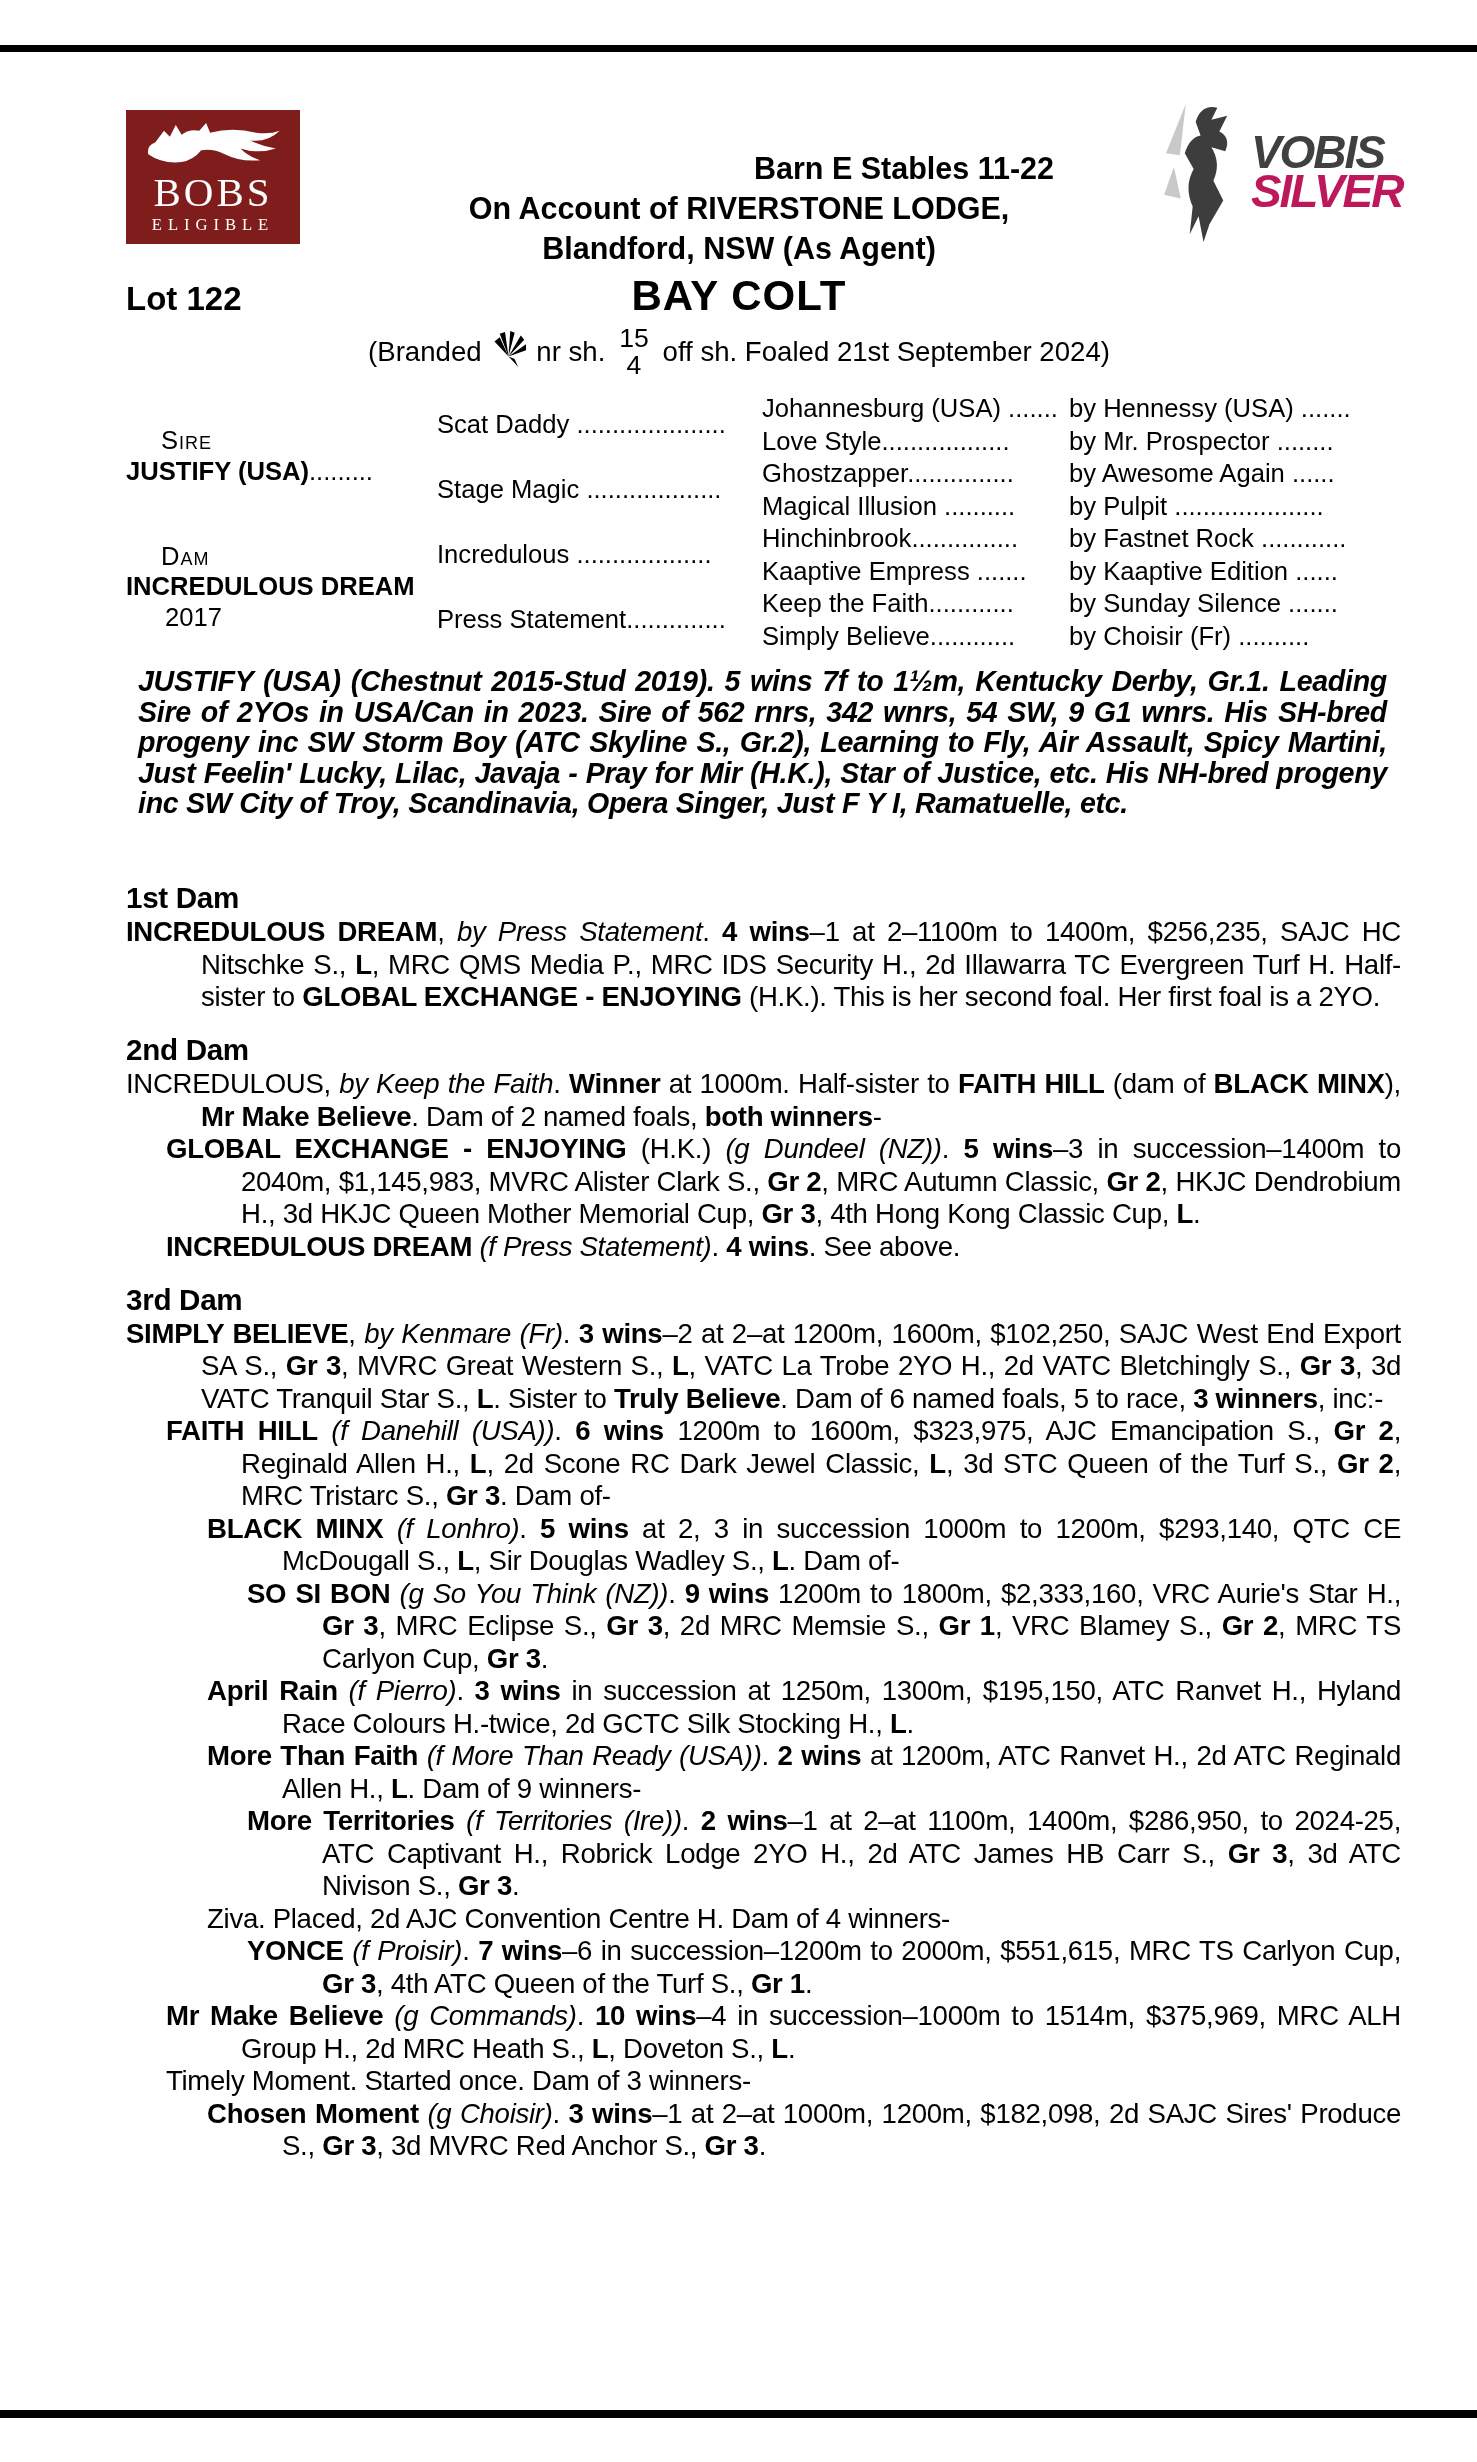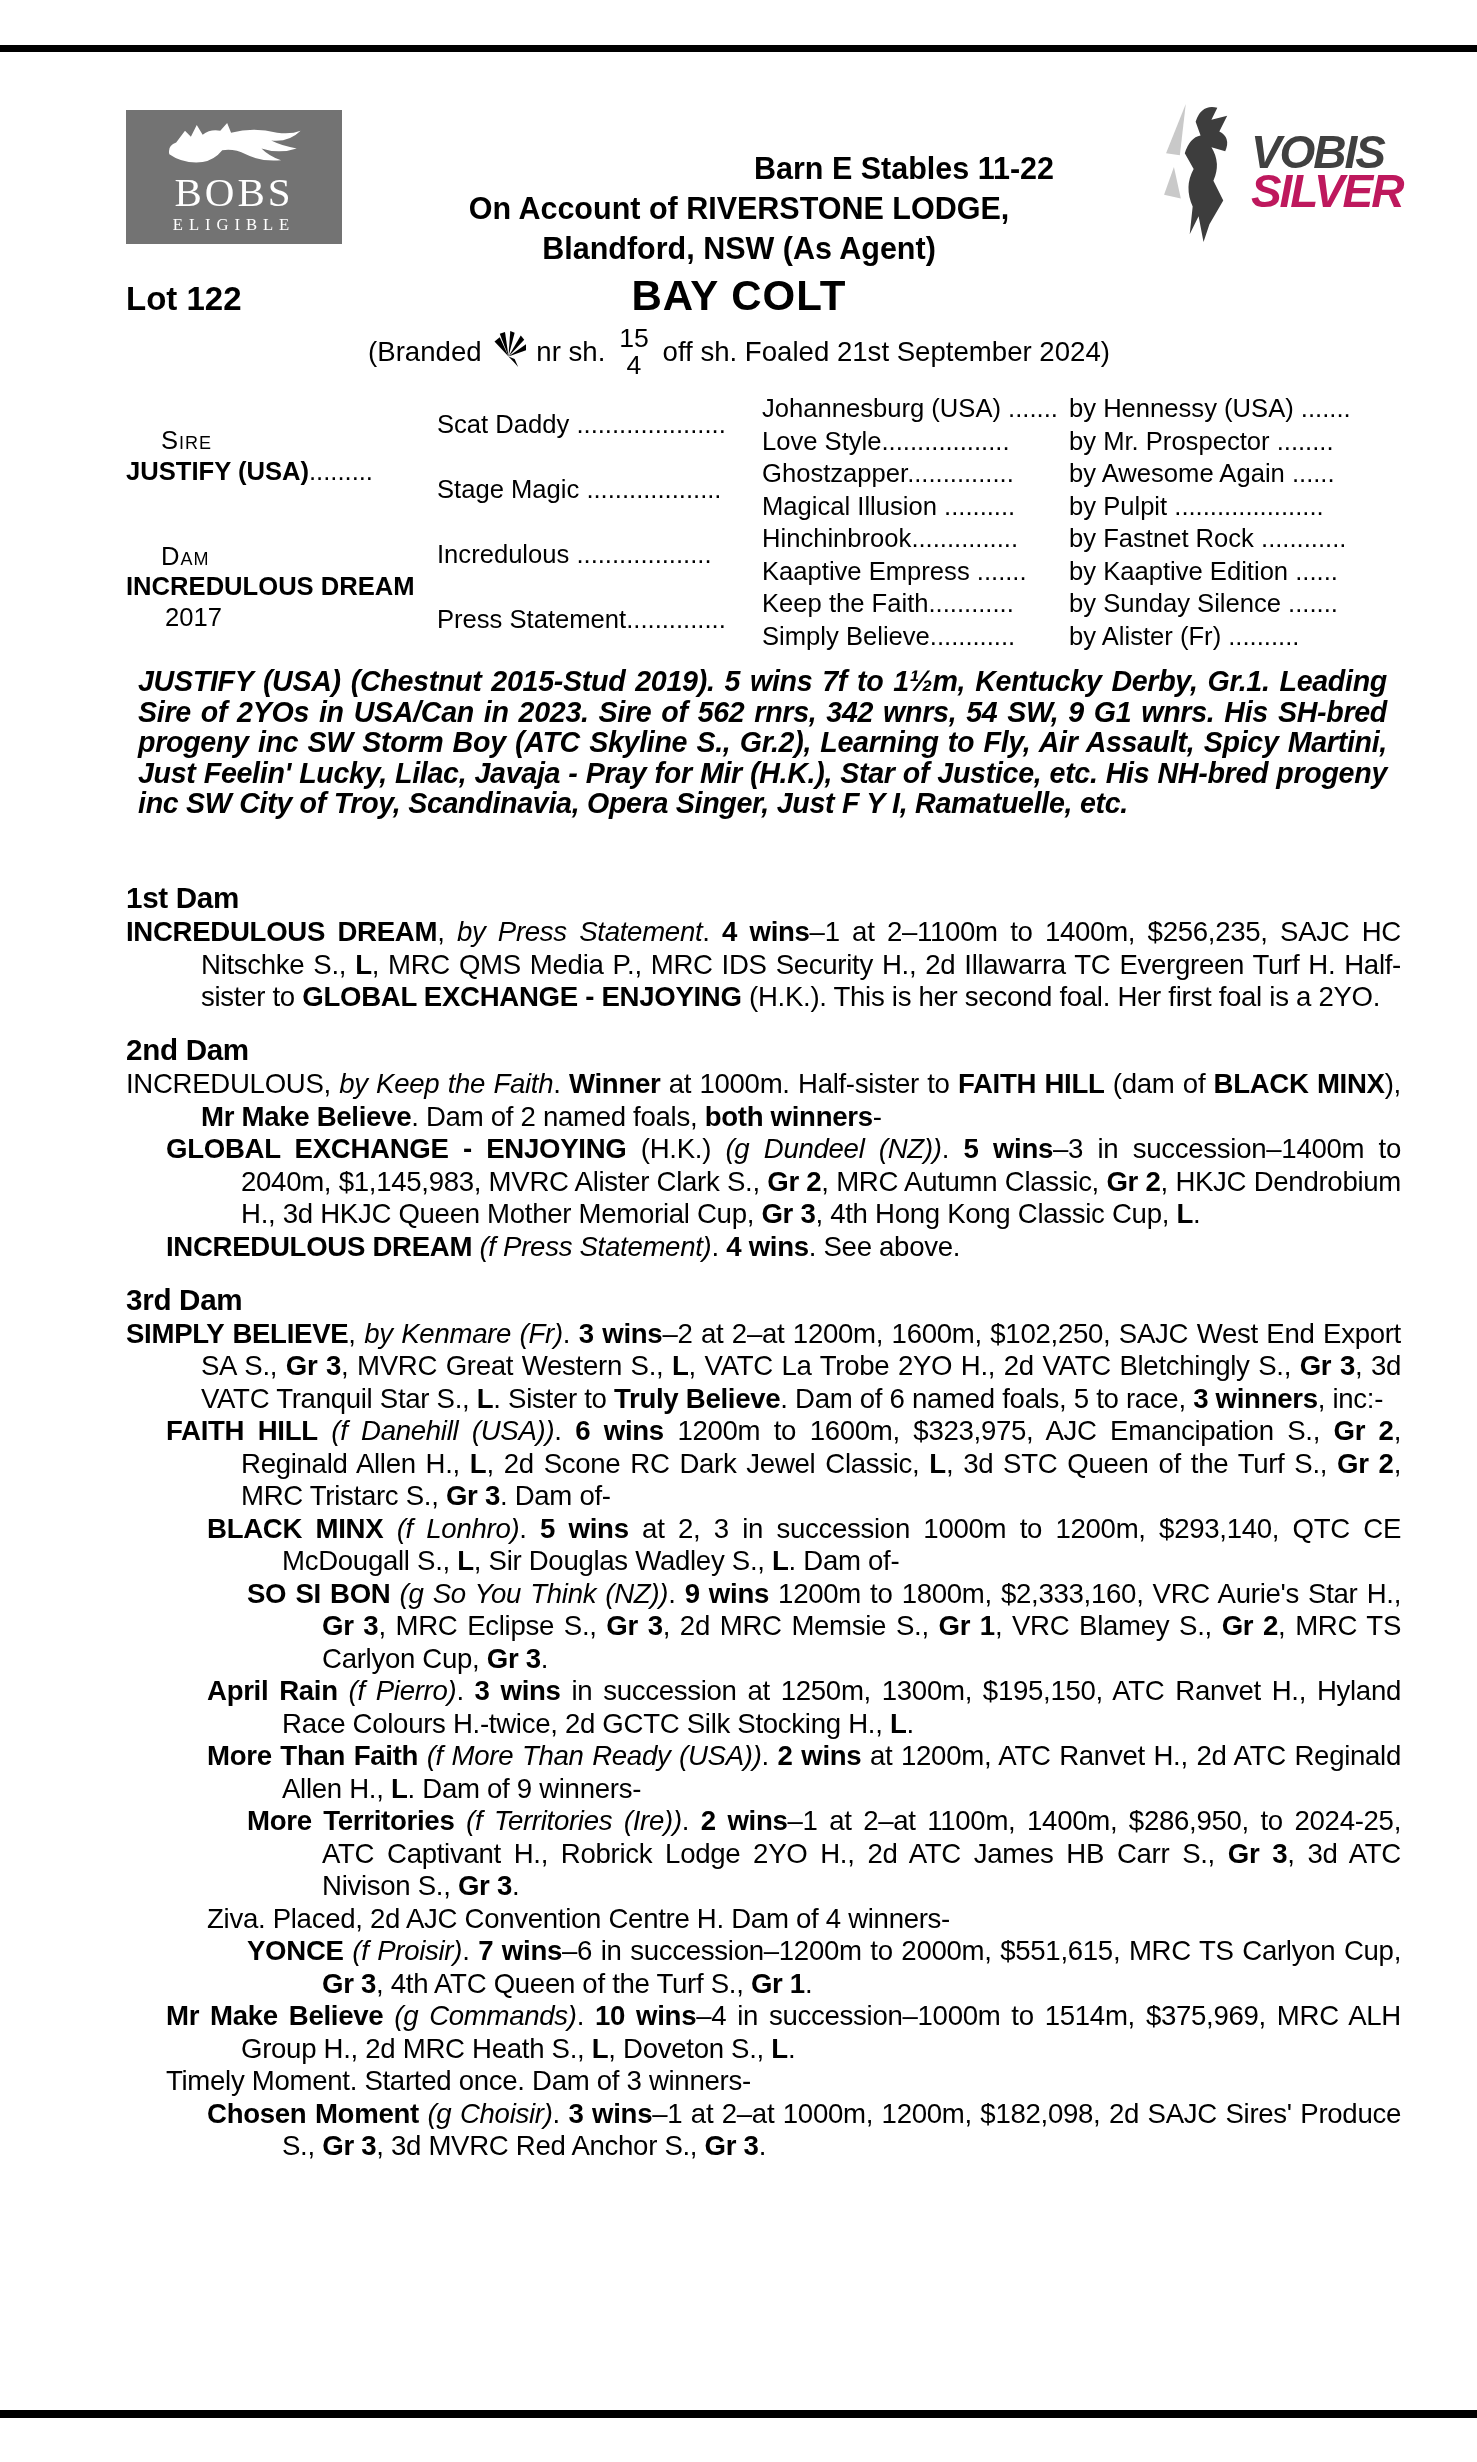--- a/index.html
+++ b/index.html
@@ -5,21 +5,21 @@
   html,body{margin:0;padding:0;}
   body{
     width:1478px;height:2463px;background:#ffffff;color:#000;
     font-family:"Liberation Sans",sans-serif;position:relative;overflow:hidden;
   }
   .rule{position:absolute;left:0;width:1478px;background:#000;}
   .rule-top{top:45px;height:6.9px;}
   .rule-bottom{top:2410px;height:7.9px;}
 
   
-  .bobs{position:absolute;left:126px;top:110px;width:216px;height:134px;background:#737373;
+  .bobs{position:absolute;left:126px;top:110px;width:174px;height:134px;background:#7f1d1d;
         color:#fff;display:flex;flex-direction:column;align-items:center;justify-content:center;}
   .bobs-word{font-family:"Liberation Serif",serif;font-size:41px;line-height:41px;letter-spacing:3px;}
   .bobs-sub{font-family:"Liberation Serif",serif;font-size:16.7px;line-height:19.7px;letter-spacing:5.9px;margin-top:2px;}
   .consignor{position:absolute;left:0;top:148px;width:1478px;text-align:center;
              font-weight:bold;font-size:30.5px;line-height:40px;}
   .consignor .barn{transform:translateX(165px);}
   .vobis{position:absolute;left:1164px;top:97px;width:246px;height:150px;display:flex;align-items:center;}
   .vobis-text{display:flex;flex-direction:column;margin-left:3.9px;font-style:italic;font-weight:bold;}
   .vobis-line1{font-size:46px;line-height:43px;letter-spacing:-2px;color:#404040;}
   .vobis-line2{font-size:46px;line-height:43px;letter-spacing:-2px;color:#be185d;margin-top:-3.9px;}
@@ -155,21 +155,21 @@
       <div class="p-row">Simply Believe............</div>
     </div>
   <div class="p-col4" id="pcol4">
       <div class="p-row">by Hennessy (USA) .......</div>
       <div class="p-row">by Mr. Prospector ........</div>
       <div class="p-row">by Awesome Again ......</div>
       <div class="p-row">by Pulpit .....................</div>
       <div class="p-row">by Fastnet Rock ............</div>
       <div class="p-row">by Kaaptive Edition ......</div>
       <div class="p-row">by Sunday Silence .......</div>
-      <div class="p-row">by Alister (Fr) ..........</div>
+      <div class="p-row">by Choisir (Fr) ..........</div>
     </div>
 </div>
 
 <div class="blurb">JUSTIFY (USA) (Chestnut 2015-Stud 2019). 5 wins 7f to 1½m, Kentucky Derby, Gr.1. Leading Sire of 2YOs in USA/Can in 2023. Sire of 562 rnrs, 342 wnrs, 54 SW, 9 G1 wnrs. His SH-bred progeny inc SW Storm Boy (ATC Skyline S., Gr.2), Learning to Fly, Air Assault, Spicy Martini, Just Feelin' Lucky, Lilac, Javaja - Pray for Mir (H.K.), Star of Justice, etc. His NH-bred progeny inc SW City of Troy, Scandinavia, Opera Singer, Just F Y I, Ramatuelle, etc.</div>
 
 <div class="sections" id="sections">
     <div class="section">
       <div class="sec-heading">1st Dam</div>
       <div class="entry lvl0"><span class="b">INCREDULOUS DREAM</span><span>, </span><span class="i">by Press Statement</span><span>. </span><span class="b">4 wins</span><span>–1 at 2–1100m to 1400m, $256,235, SAJC HC Nitschke S., </span><span class="b">L</span><span>, MRC QMS Media P., MRC IDS Security H., 2d Illawarra TC Evergreen Turf H. Half-sister to </span><span class="b">GLOBAL EXCHANGE - ENJOYING</span><span> (H.K.). This is her second foal. Her first foal is a 2YO.</span></div>
     </div>

